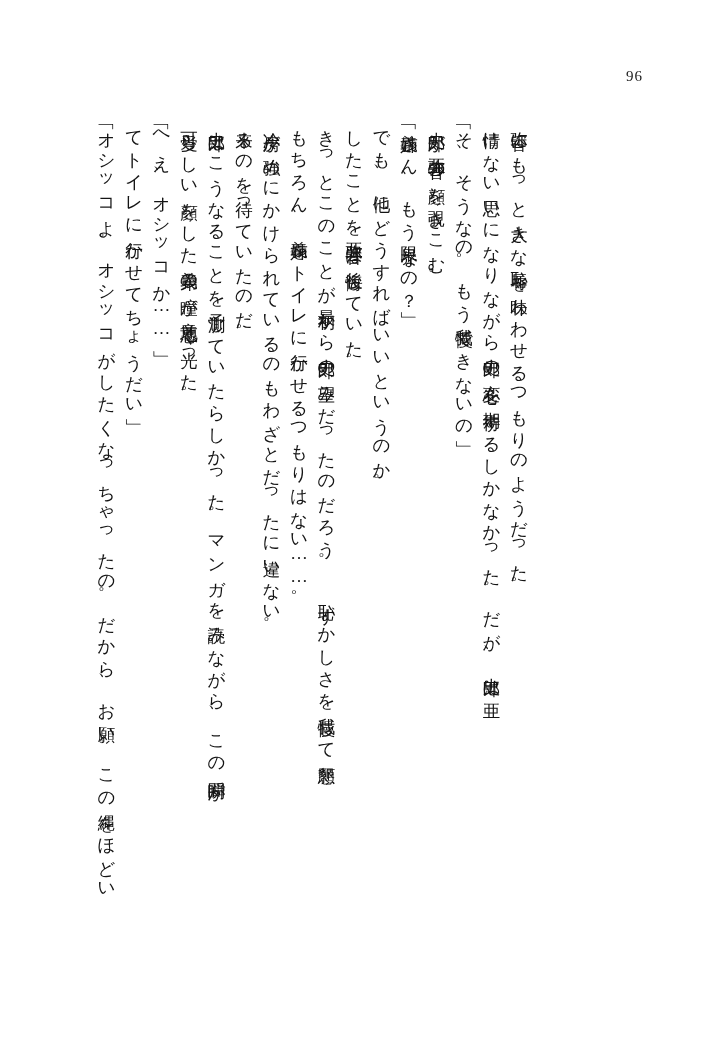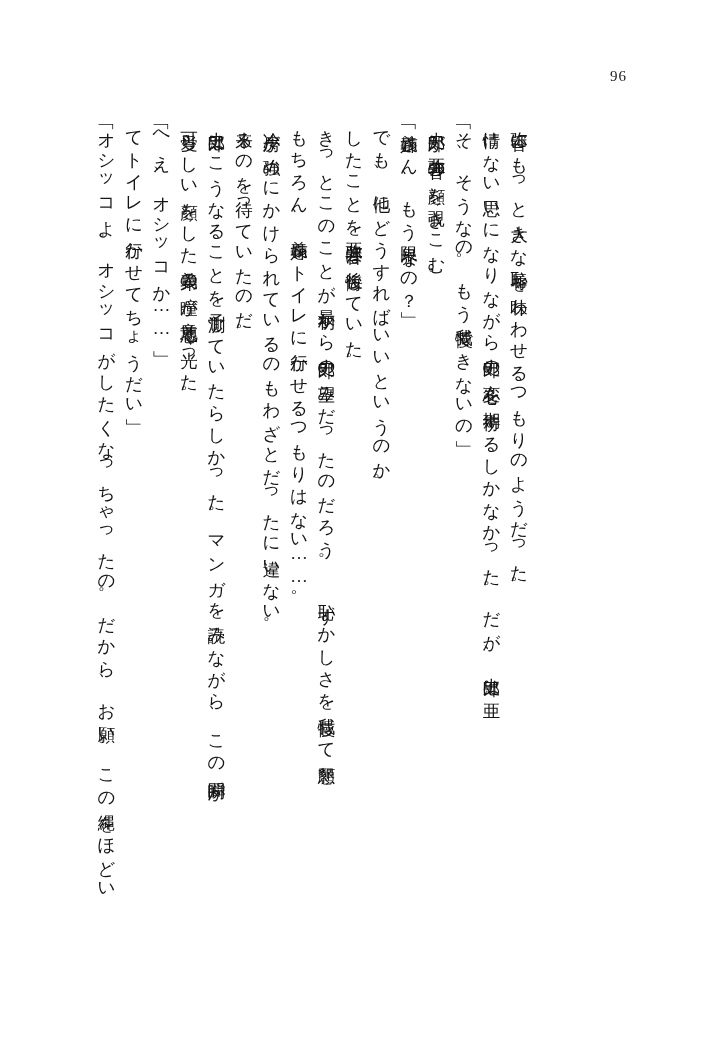--- a/index.html
+++ b/index.html
@@ -12,21 +12,21 @@
     width: 723px;
     height: 1050px;
     background: #ffffff;
     overflow: hidden;
     font-family: "Liberation Serif", "DejaVu Serif", serif;
     color: #111111;
   }
   .page-number {
     position: absolute;
     top: 68px;
-    right: 96px;
+    right: 80px;
     font-size: 15px;
     letter-spacing: 1px;
     color: #222222;
     font-family: "Liberation Serif", "DejaVu Serif", serif;
   }
   .text-body {
     position: absolute;
     top: 118px;
     right: 96px;
     height: 830px;

